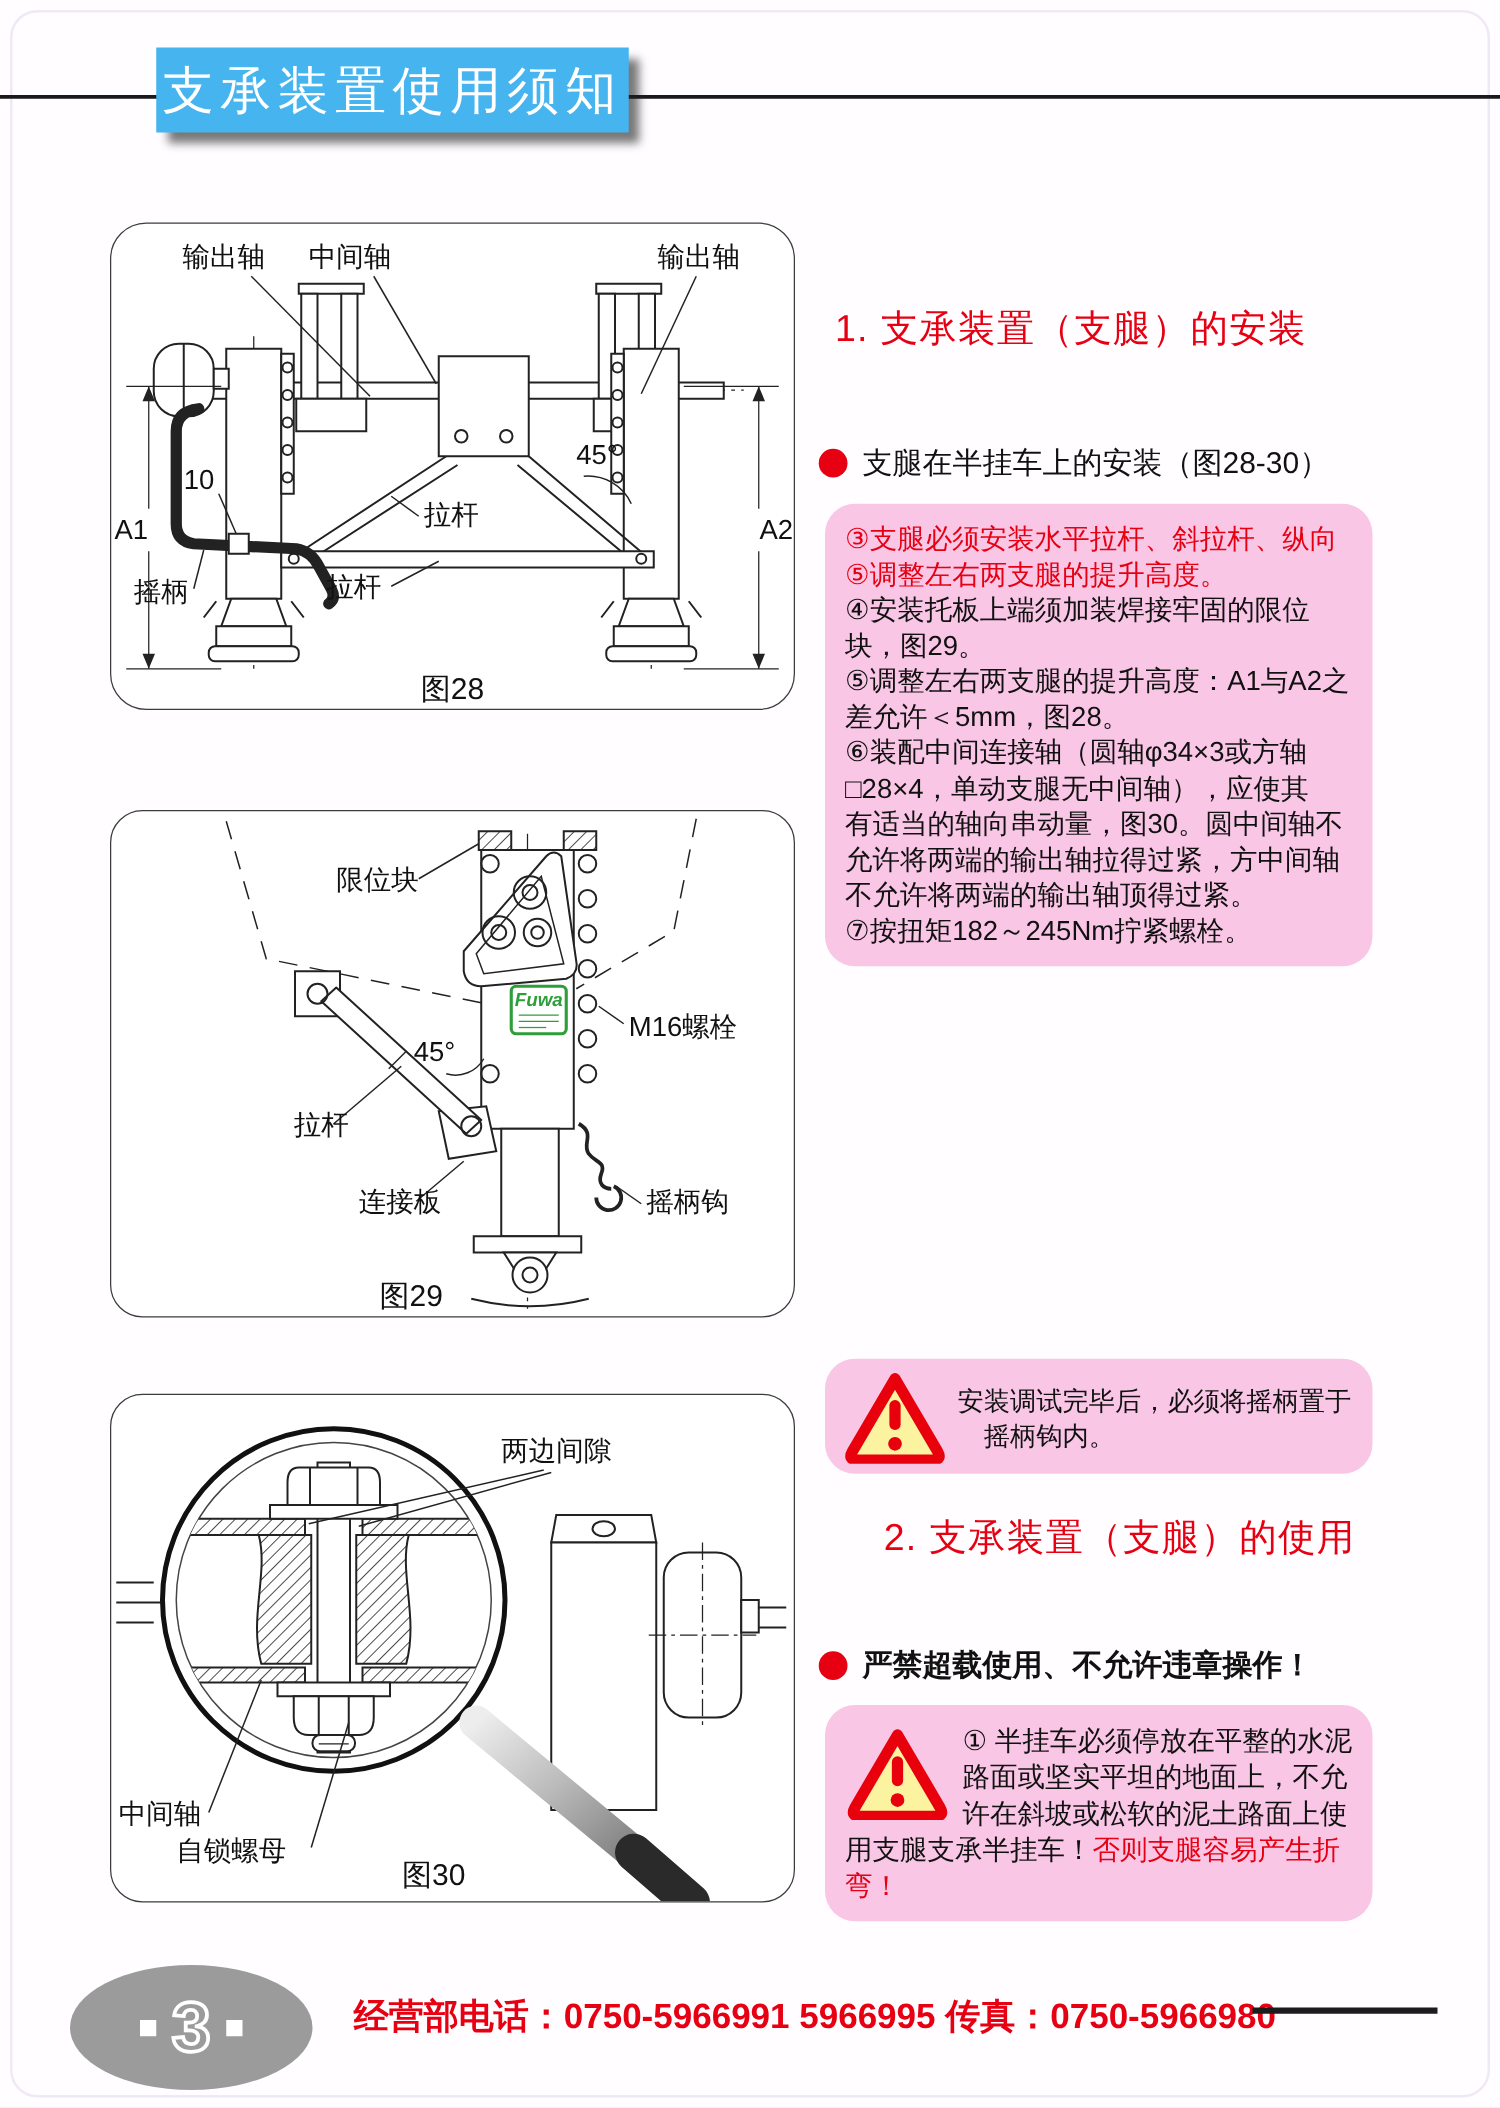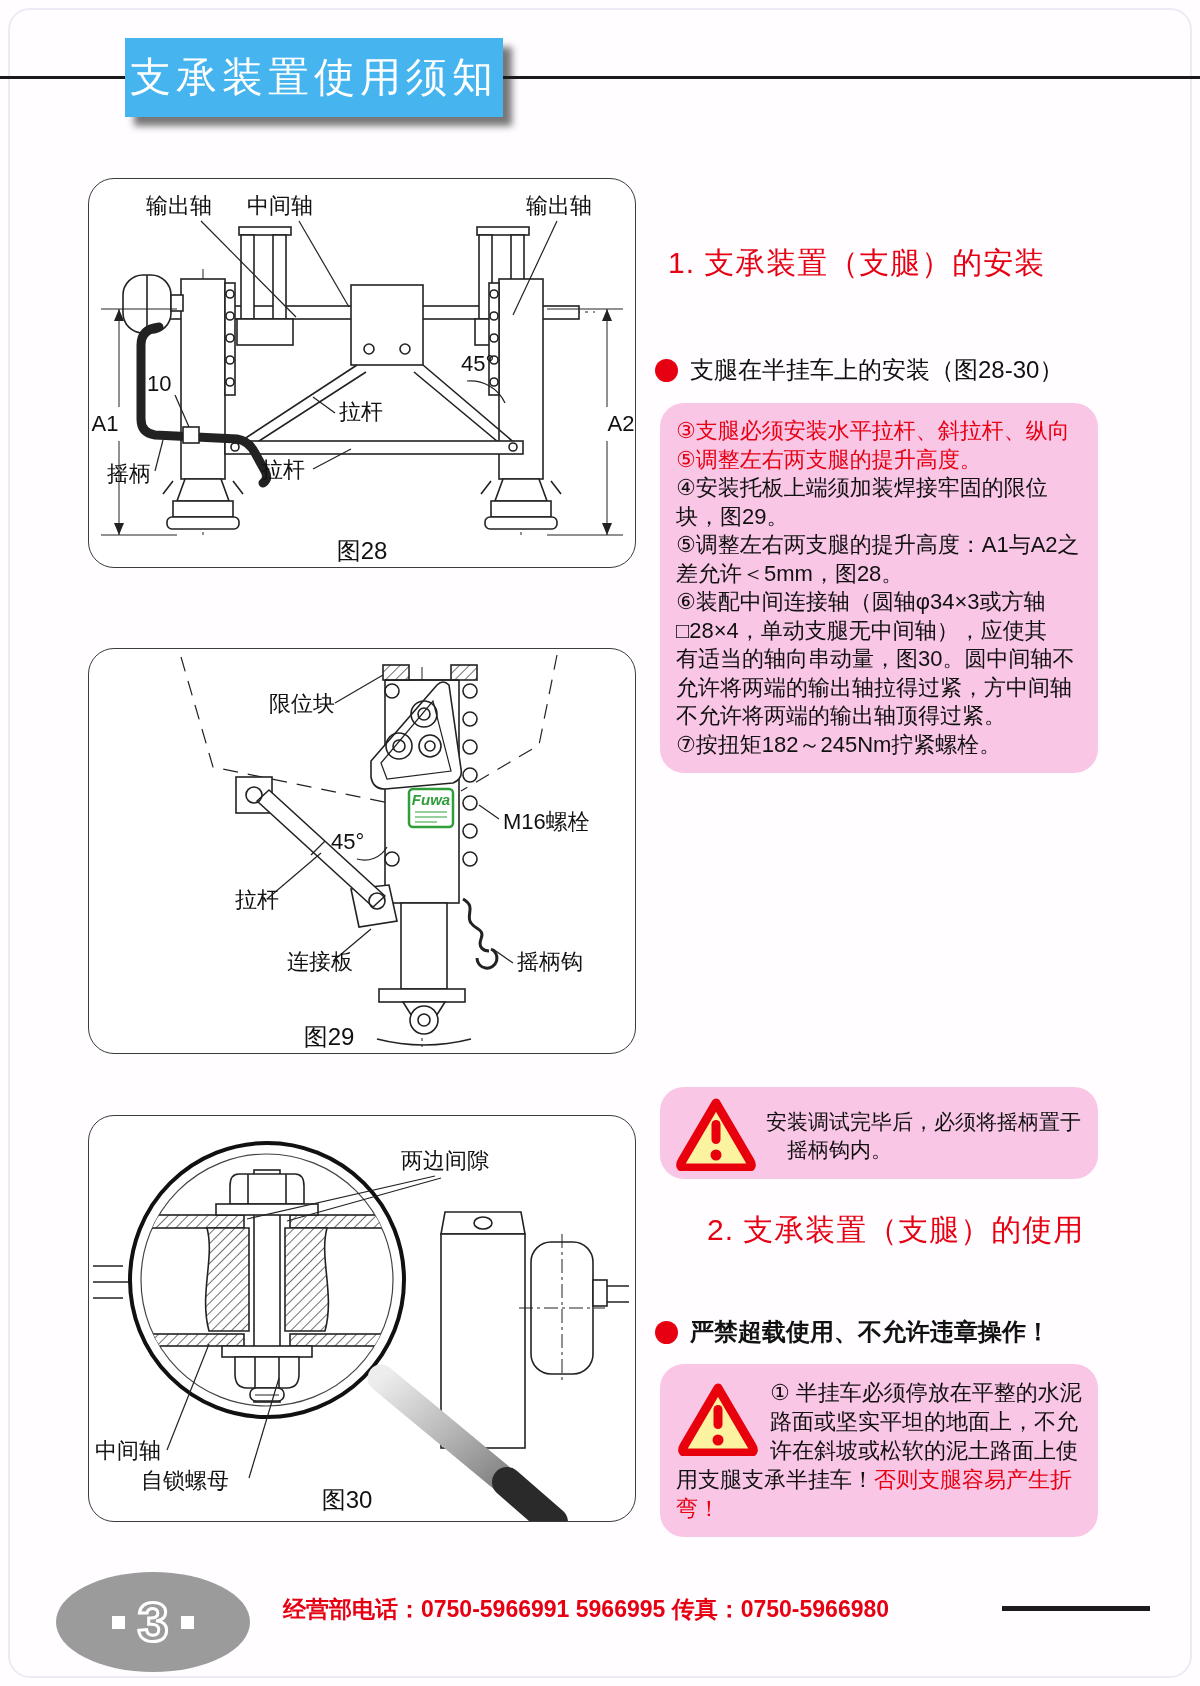--- a/index.html
+++ b/index.html
@@ -1,54 +1,54 @@
 <!DOCTYPE html>
 <html><head>
 <meta charset="utf-8">
 <style>
   html,body{margin:0;padding:0;background:#e9e4f0;}
   .page{position:relative;width:1200px;height:1686px;background:#fffdff;overflow:hidden;
         font-family:"Liberation Sans","DejaVu Sans",sans-serif;color:#111;}
   .page-frame{position:absolute;inset:8px;border:2px solid #efe9f5;border-radius:22px;pointer-events:none;}
   .header-line{position:absolute;left:0;top:76px;width:1200px;height:3px;background:#1a1a1a;}
-  .title-box{position:absolute;left:125px;top:38px;width:378px;height:79px;background:#45b4ef;
+  .title-box{position:absolute;left:125px;top:38px;width:378px;height:68px;background:#45b4ef;
              box-shadow:9px 9px 7px rgba(30,30,30,.6);display:flex;align-items:center;justify-content:center;}
   .title-box span{color:#fff;font-size:41px;letter-spacing:5px;white-space:nowrap;}
   .fig-box{position:absolute;left:88px;width:546px;border:1.6px solid #3c3c3c;border-radius:26px;background:#fff;overflow:hidden;}
   .note{position:absolute;left:672px;top:183px;width:420px;font-size:21px;}
   .h-red{position:absolute;left:668px;color:#e60012;font-size:30px;letter-spacing:1px;white-space:nowrap;}
   .bullet{position:absolute;left:655px;display:flex;align-items:center;gap:12px;font-size:24px;white-space:nowrap;margin-top:24px;}
   .bullet .dot{width:23px;height:23px;border-radius:50%;background:#e60012;flex:0 0 auto;}
   .pinkbox{position:absolute;left:660px;width:438px;background:#f9c6e6;border-radius:24px;
            font-size:22px;line-height:28.5px;padding:14px 16px;box-sizing:border-box;}
   .pre{white-space:pre-line;}
   .red{color:#e60012;}
   .warn{float:left;margin:2px 10px 4px 0;}
   .warn-flex{display:flex;align-items:center;gap:8px;}
   .footer-ellipse{position:absolute;left:56px;top:1572px;width:194px;height:100px;background:#9b9b9b;border-radius:50%;
                   display:flex;align-items:center;justify-content:center;gap:12px;}
   .footer-ellipse .sq{width:13px;height:13px;background:#fff;}
   .footer-ellipse .num{font-size:56px;font-weight:bold;color:#9b9b9b;-webkit-text-stroke:3px #fff;text-shadow:0 0 0 #fff;line-height:1;}
-  .footer-text{position:absolute;left:283px;top:1594px;font-size:23px;font-weight:bold;color:#e60012;white-space:nowrap;}
+  .footer-text{position:absolute;left:283px;top:1594px;font-size:28px;font-weight:bold;color:#e60012;white-space:nowrap;}
   .footer-line{position:absolute;left:1002px;top:1606px;width:148px;height:5px;background:#1c1c1c;}
   svg text{font-family:"Liberation Sans","DejaVu Sans",sans-serif;font-size:22px;fill:#111;stroke:none;}
   svg text.cap{font-size:24px;}
   svg text.brand{font-size:15px;fill:#2e9e3a;font-style:italic;font-weight:bold;}
 </style>
 </head>
 <body>
 
 <div class="page">
   <div class="page-frame"></div>
   <div class="header-line"></div>
   <div class="title-box">
     <span>支承装置使用须知</span>
   </div>
 
-  <div class="fig-box" style="top:178px;height:388px;">
+  <div class="fig-box" style="top:178px;height:388px;border-radius:29px;">
     <svg width="546" height="388" viewBox="0 0 546 388">
       <g stroke="#222" stroke-width="1.6" fill="none">
 
         <line x1="40" y1="133" x2="506" y2="133" stroke-width="1" stroke-dasharray="16 5 3 5"></line>
 
         <rect x="56" y="127" width="434" height="13" fill="#fff"></rect>
 
         <line x1="114" y1="90" x2="114" y2="360" stroke-width="1" stroke-dasharray="16 4 3 4"></line>
         <line x1="432" y1="90" x2="432" y2="360" stroke-width="1" stroke-dasharray="16 4 3 4"></line>
 

